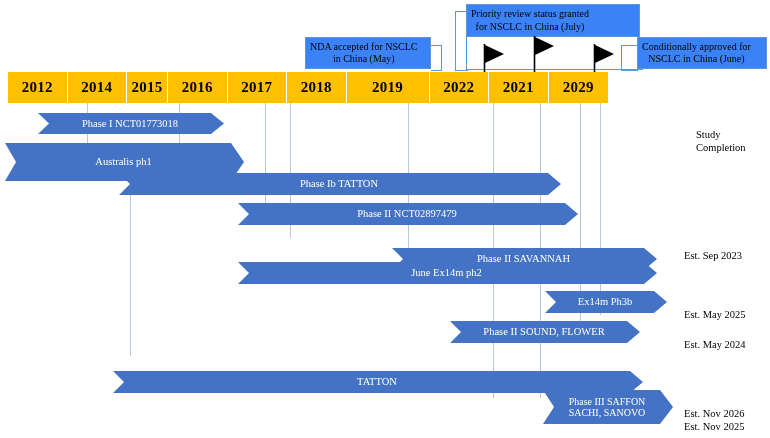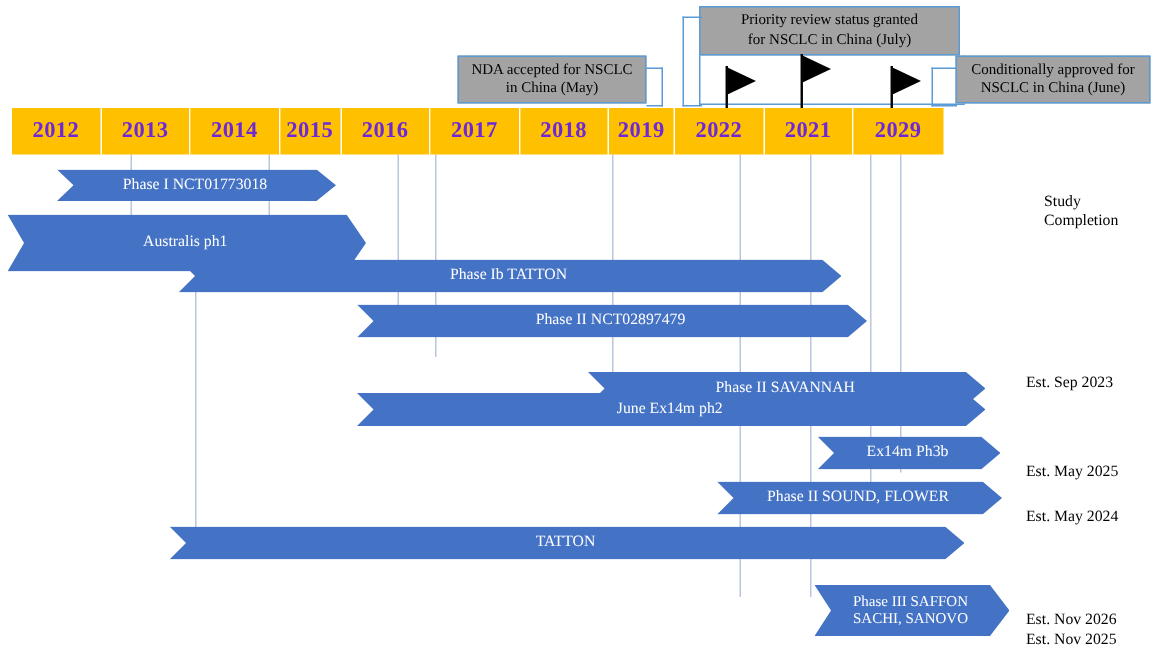--- a/index.html
+++ b/index.html
@@ -22,21 +22,21 @@
   }
 
   
   .year-axis {
     position: absolute;
     display: flex;
     box-sizing: border-box;
   }
   .year-cell {
     box-sizing: border-box;
-    color: #6d28d9;
+    color: #000000;
     font-size: 15px;
     font-weight: bold;
     letter-spacing: 0.3px;
     display: flex;
     align-items: center;
     justify-content: center;
     border-right: 1.5px solid #ffffff;
     background: #FFC000;
     height: 100%;
   }
@@ -80,28 +80,27 @@
     color: #000000;
     white-space: pre-line;
     line-height: 1.25;
   }
 
   
   .callout {
     position: absolute;
     box-sizing: border-box;
     border: 1px solid #5B9BD5;
-    background: #a3a3a3;
+    background: #3b82f6;
     color: #000000;
     font-size: 10px;
     line-height: 1.25;
     text-align: center;
     display: flex;
     align-items: center;
-    justify-content: center;
     padding: 1px 4px;
     white-space: pre-line;
   }
 
   
   .leader {
     position: absolute;
     border-color: #5B9BD5;
     border-style: solid;
     border-width: 0;
@@ -159,38 +158,35 @@
   <svg class="flag" style="left:593px; top:44px;" width="24" height="30" viewBox="0 0 24 30">
     <line x1="1.5" y1="0" x2="1.5" y2="30" stroke="#000" stroke-width="1.6"></line>
     <polygon points="2,1 21,10 2,19" fill="#000"></polygon>
   </svg>
 
   <div class="year-axis" style="left:8px; top:72px; width:655px; height:31px;">
     <div class="year-cell" style="width:59.5px;">
         <span>2012</span>
       </div>
     <div class="year-cell" style="width:59.5px;">
-        <span>2013</span>
-      </div>
-    <div class="year-cell" style="width:59.5px;">
         <span>2014</span>
       </div>
     <div class="year-cell" style="width:41px;">
         <span>2015</span>
       </div>
     <div class="year-cell" style="width:59.5px;">
         <span>2016</span>
       </div>
     <div class="year-cell" style="width:59.5px;">
         <span>2017</span>
       </div>
     <div class="year-cell" style="width:59.5px;">
         <span>2018</span>
       </div>
-    <div class="year-cell" style="width:44px;">
+    <div class="year-cell" style="width:83px;">
         <span>2019</span>
       </div>
     <div class="year-cell" style="width:59.5px;">
         <span>2022</span>
       </div>
     <div class="year-cell" style="width:59.5px;">
         <span>2021</span>
       </div>
     <div class="year-cell" style="width:59.5px;">
         <span>2029</span>
@@ -218,25 +214,25 @@
   </div>
 
   <div class="bar notch" style="left:238px; top:262px; width:419px; height:22px;">
     <span class="bar-text">June Ex14m ph2</span>
   </div>
 
   <div class="bar notch" style="left:545px; top:291px; width:122px; height:22px;">
     <span class="bar-text">Ex14m Ph3b</span>
   </div>
 
-  <div class="bar notch" style="left:478px; top:321px; width:190px; height:22px;text-align:center;">
+  <div class="bar notch" style="left:450px; top:321px; width:190px; height:22px;text-align:center;">
     <span class="bar-text">Phase II SOUND, FLOWER</span>
   </div>
 
-  <div class="bar notch" style="left:113px; top:351px; width:530px; height:22px;">
+  <div class="bar notch" style="left:113px; top:371px; width:530px; height:22px;">
     <span class="bar-text">TATTON</span>
   </div>
 
   <div class="bar notch" style="left:543px; top:390px; width:130px; height:34px; font-size:10px;">
     <span class="bar-text">Phase III SAFFON
 SACHI, SANOVO</span>
   </div>
 
   <div class="right-label" style="left:696px; top:115px;">
     <span>Study Completion</span>

